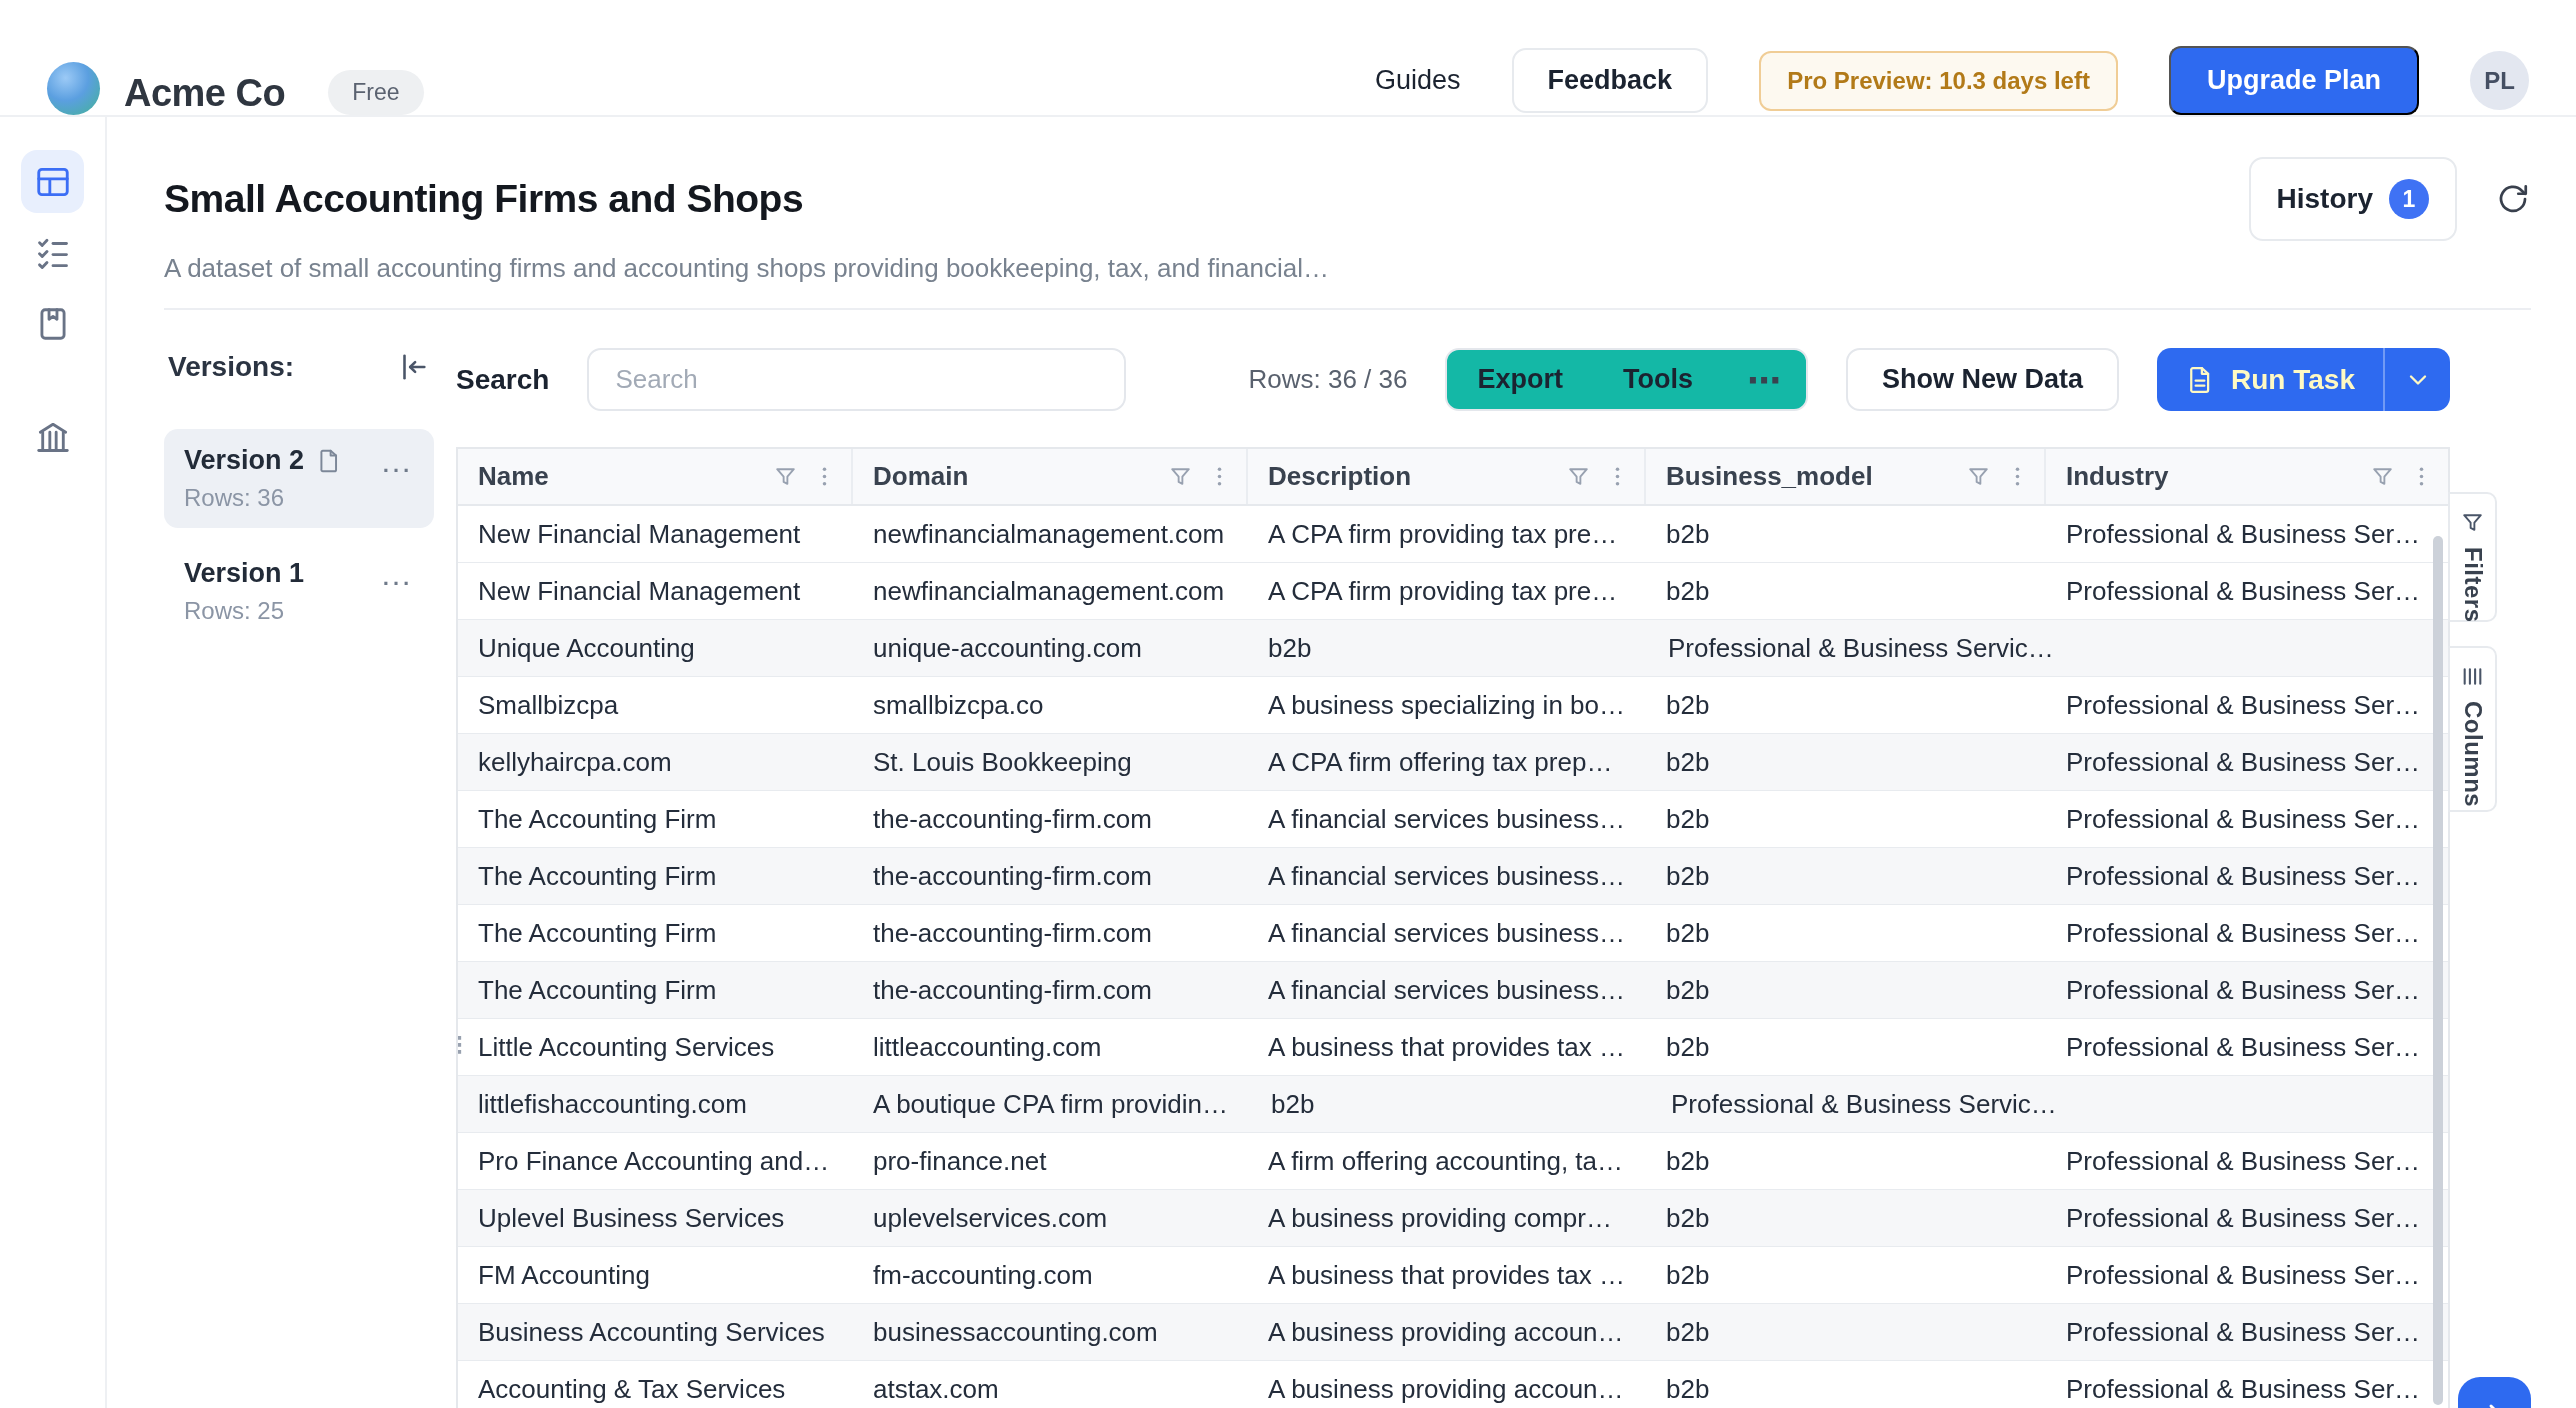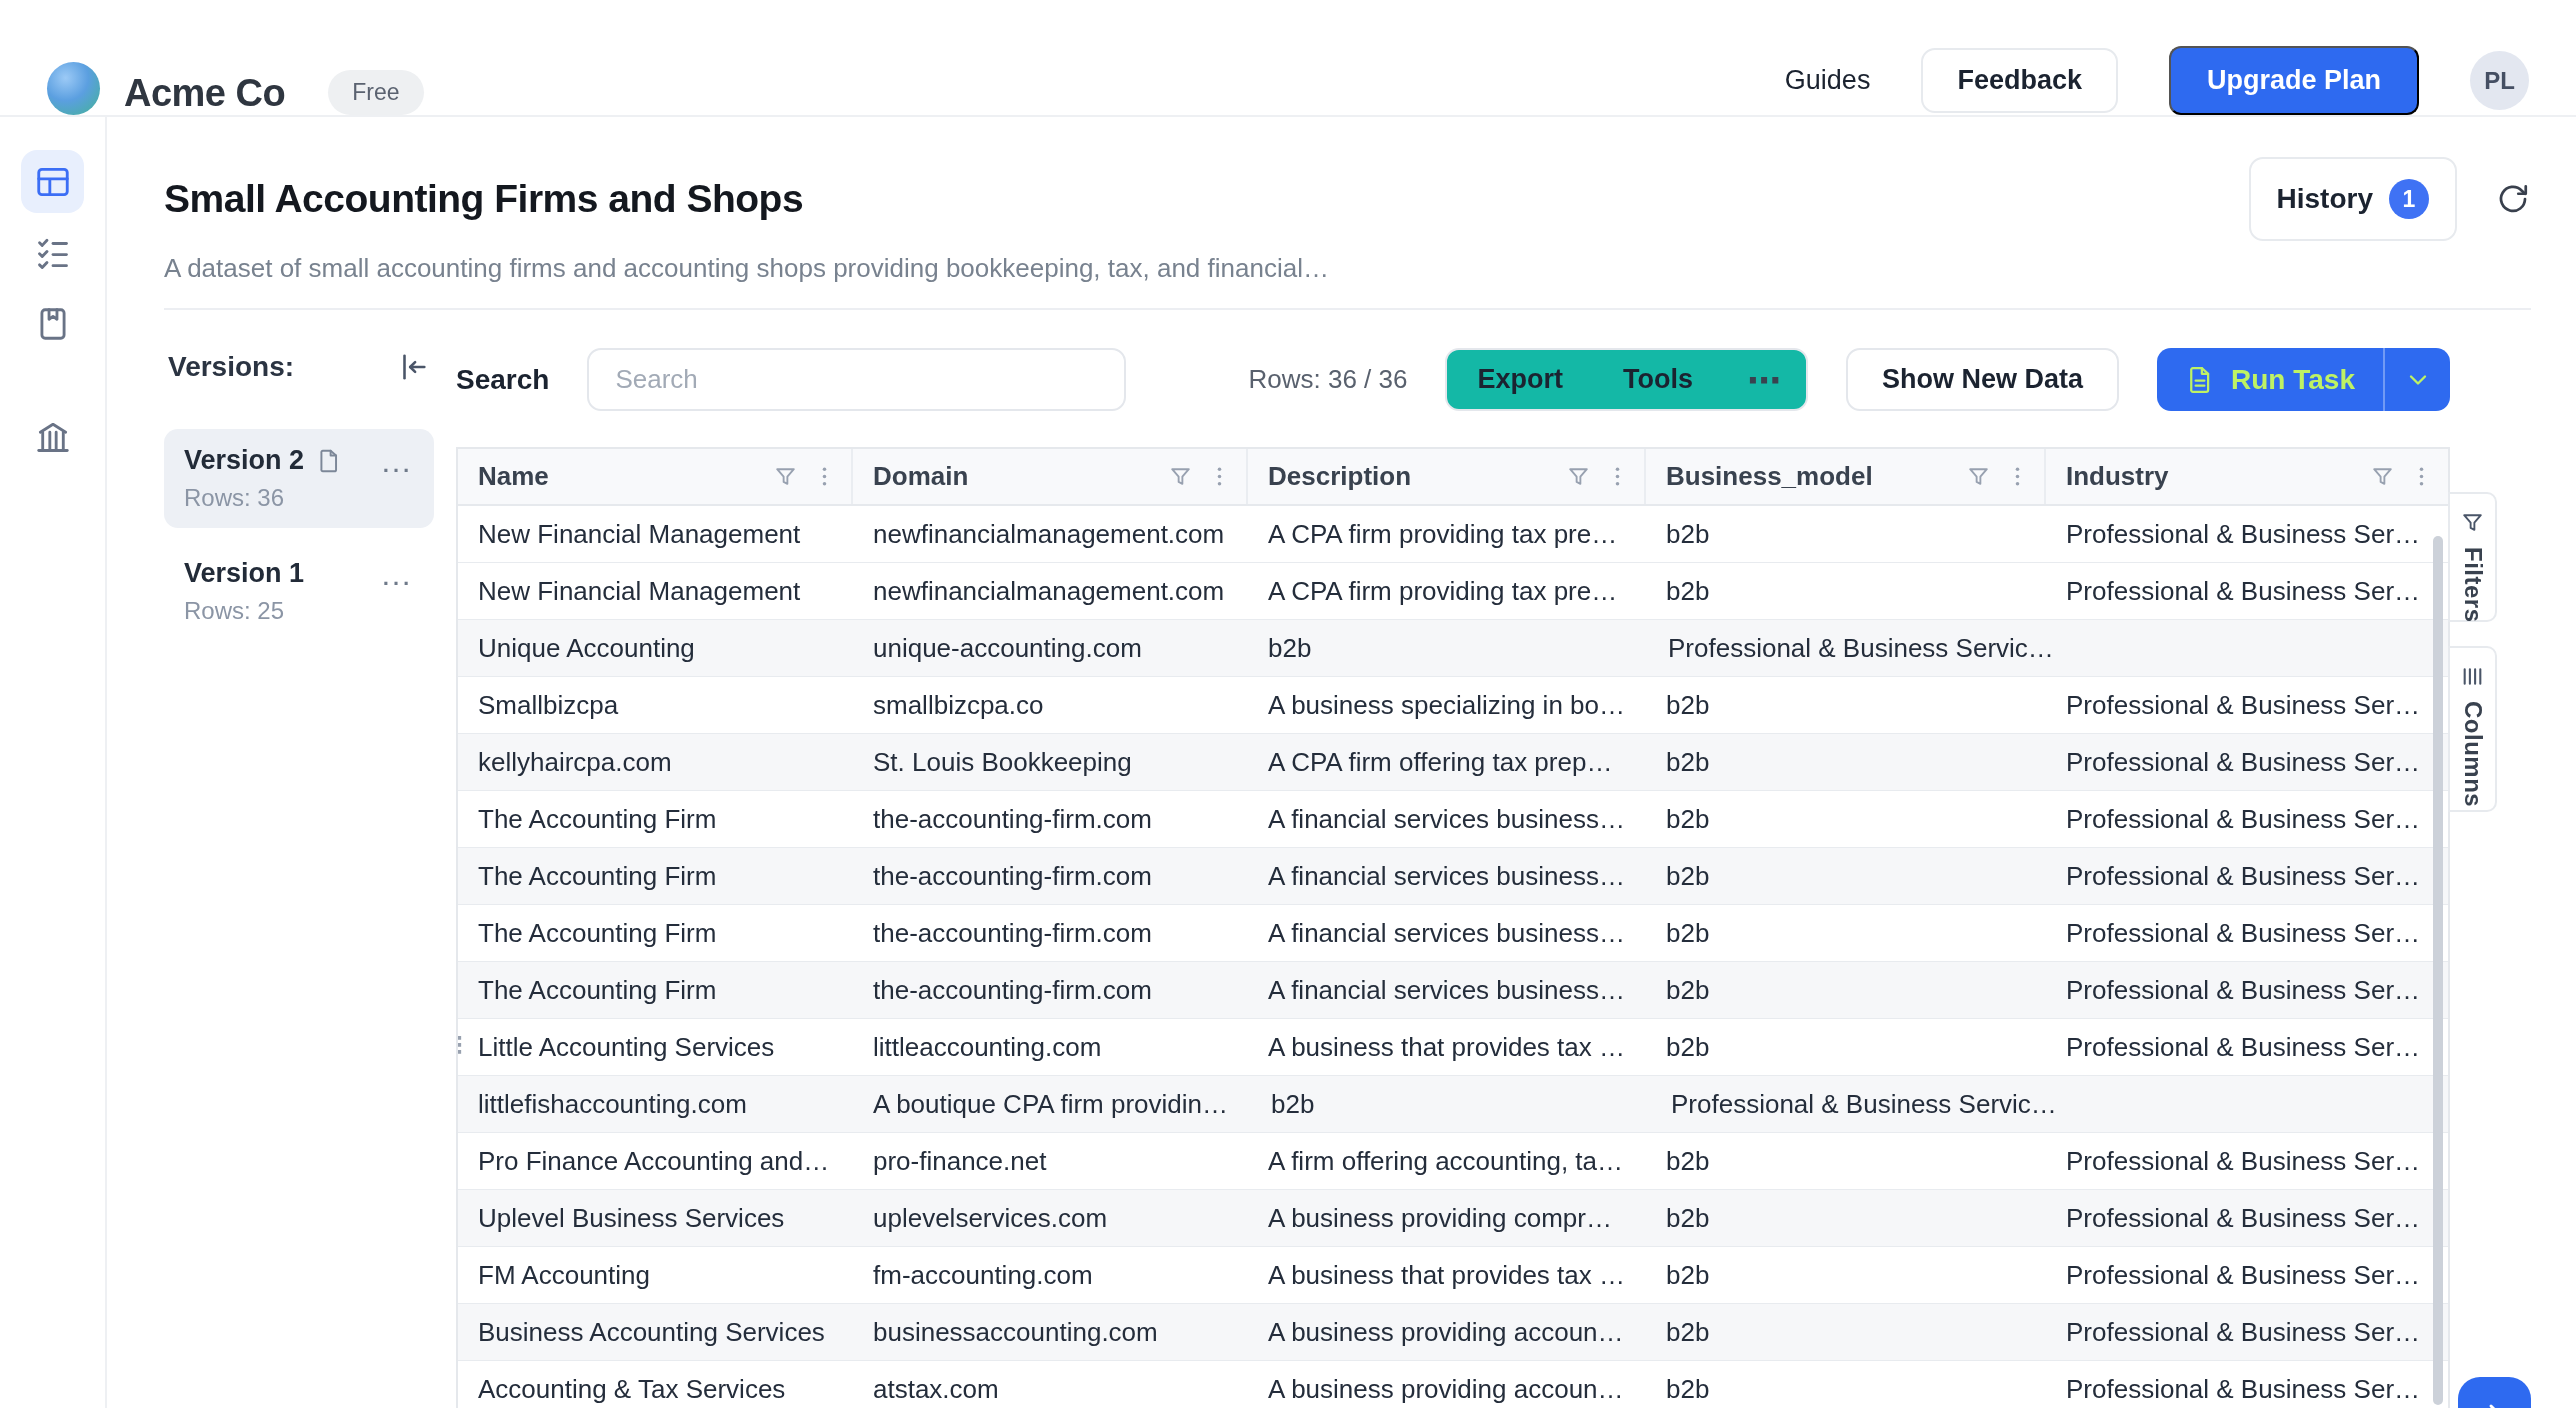--- a/index.html
+++ b/index.html
@@ -77,21 +77,21 @@
   .toolbar-right{margin-left:auto;display:flex;align-items:center;gap:38px;}
   .rows-count{font-size:26px;color:#59616e;white-space:nowrap;}
   .seg-group{border:2px solid #e4e7ec;border-radius:14px;height:63px;display:flex;
     align-items:center;background:#14b8a6;}
   .seg{font-size:27px;font-weight:600;color:#1b2330;padding:0 30px;height:100%;
     display:flex;align-items:center;cursor:pointer;}
   .seg.dots-seg{padding:0 24px;font-size:34px;color:#39424f;letter-spacing:1px;}
   .show-new-btn{border:2px solid #e4e7ec;border-radius:14px;height:63px;padding:0 34px;
     font-size:27px;font-weight:600;color:#1b2330;background:#fff;display:flex;align-items:center;}
   .run-task{height:63px;border-radius:14px;background:#2e6af0;display:flex;align-items:stretch;
-    color:#bef264;overflow:hidden;}
+    color:#fef9c3;overflow:hidden;}
   .run-task-main{display:flex;align-items:center;gap:16px;padding:0 28px;font-size:28px;
     font-weight:600;cursor:pointer;}
   .run-task-main svg{width:30px;height:30px;}
   .run-task-div{width:2px;background:rgba(255,255,255,.32);}
   .run-task-caret{width:65px;display:flex;align-items:center;justify-content:center;cursor:pointer;}
   .run-task-caret svg{width:28px;height:28px;}
 
   
   .grid{margin-top:36px;border:2px solid #e5e8ec;border-bottom:none;height:1017px;
     overflow:hidden;position:relative;background:#fff;}
@@ -139,20 +139,21 @@
 </head>
 <body>
 
 <div class="topbar">
   <div class="logo"></div>
   <div class="app-name">Acme Co</div>
   <div class="free-badge">Free</div>
   <div class="topbar-right">
     <span class="guides-link">Guides</span>
     <button class="feedback-btn">Feedback</button>
+    <div class="pro-badge">Pro Preview: 10.3 days left</div>
     <button class="upgrade-btn">Upgrade Plan</button>
     <div class="avatar">PL</div>
   </div>
 </div>
 
 <div class="rail">
   <div class="rail-item active">
     <svg viewBox="0 0 24 24" fill="none" stroke="currentColor" stroke-width="1.8" stroke-linecap="round" stroke-linejoin="round">
       <rect x="3" y="4" width="18" height="16" rx="2"></rect>
         <path d="M3 10h18M10 10v10"></path>

